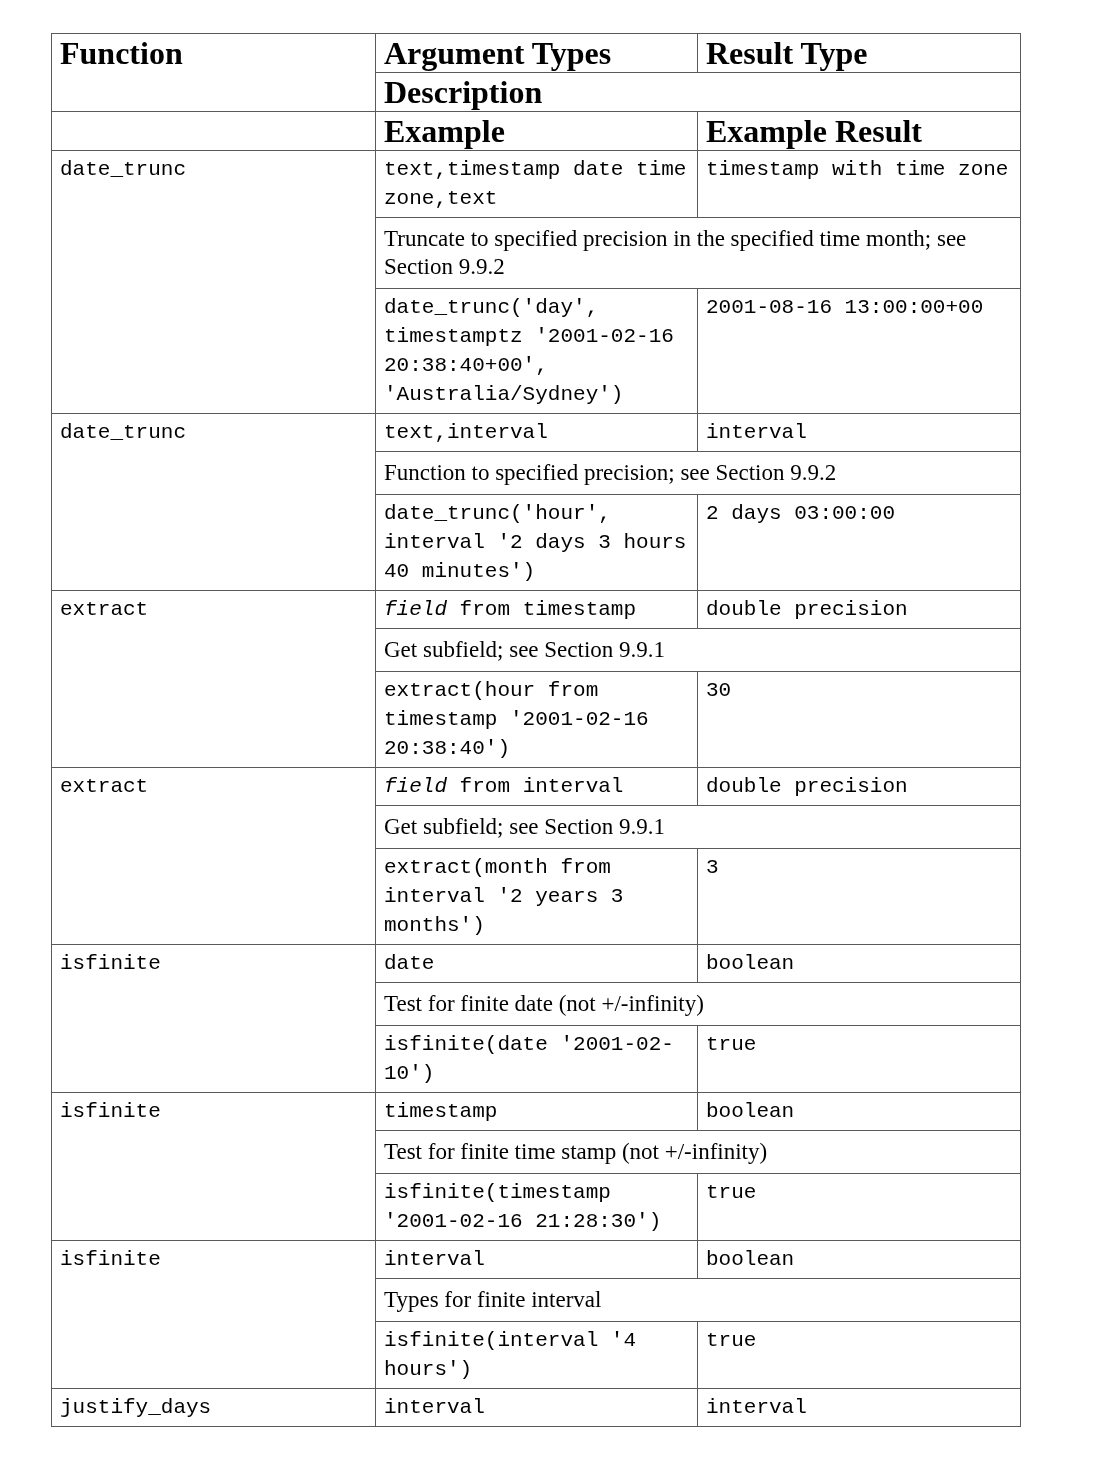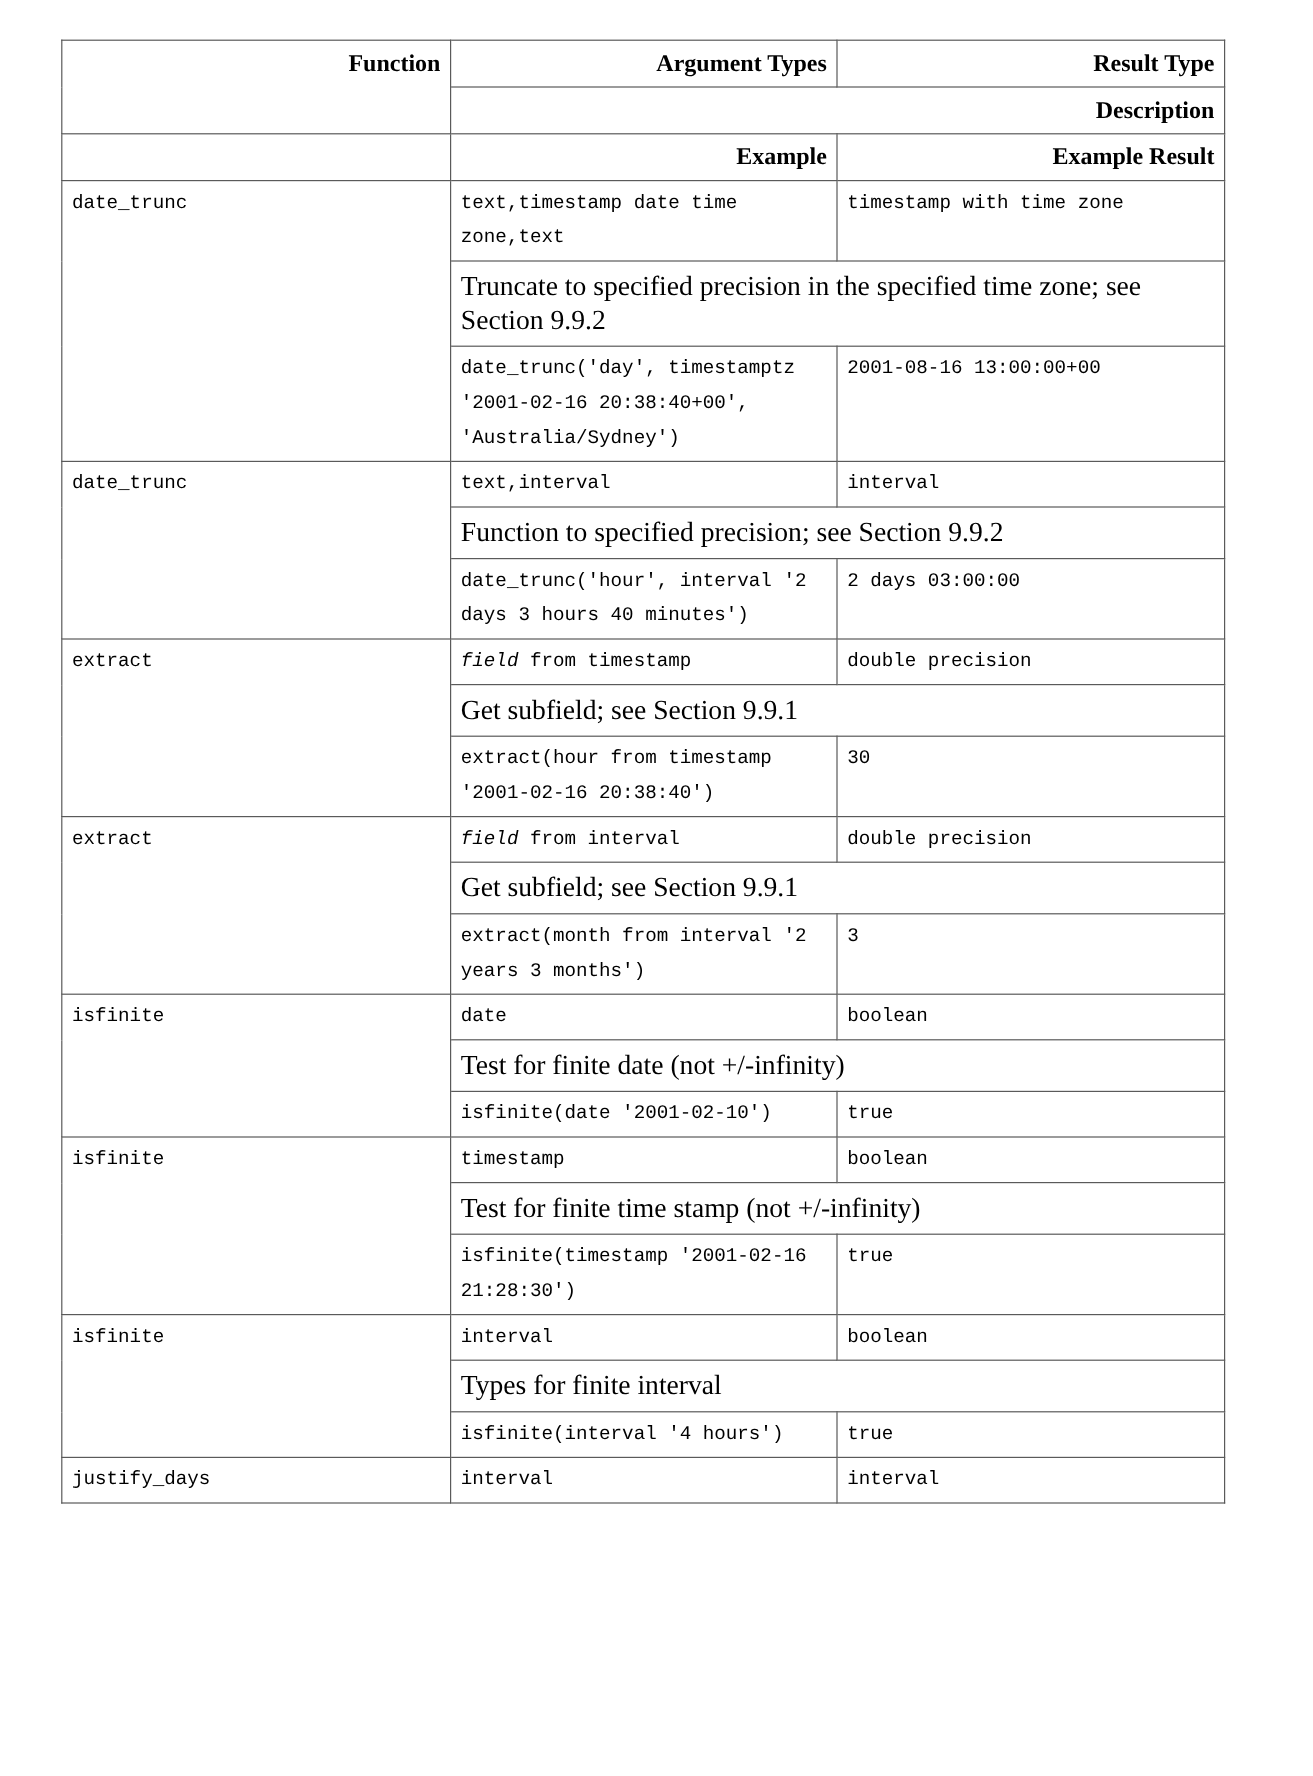--- a/index.html
+++ b/index.html
@@ -23,29 +23,29 @@
     width: 969px;
   }
   .func-table th,
   .func-table td {
     border: 1.5px solid #5a5a5a;
     vertical-align: top;
     overflow: hidden;
   }
   .func-table th {
     font-family: "Liberation Serif", serif;
-    font-size: 20px;
+    font-size: 32px;
     line-height: 28px;
     font-weight: bold;
-    text-align: right;
+    text-align: left;
     padding: 5px 8px;
   }
   td.cell-code {
     font-family: "Liberation Mono", monospace;
-    font-size: 16px;
+    font-size: 21px;
     line-height: 29px;
     padding: 4px 8px;
     word-wrap: break-word;
   }
   td.cell-desc {
     font-family: "Liberation Serif", serif;
     font-size: 23px;
     line-height: 28px;
     padding: 7px 8px;
   }
@@ -80,21 +80,21 @@
       </tr>
     </thead>
 
     <tbody>
       <tr>
         <td rowspan="3" class="cell-code">date_trunc</td>
         <td class="cell-code"><em class="replaceable"></em><span>text,timestamp date time zone,text</span></td>
         <td class="cell-code">timestamp with time zone</td>
       </tr>
       <tr>
-        <td colspan="2" class="cell-desc">Truncate to specified precision in the specified time zone; see Section 9.9.2</td>
+        <td colspan="2" class="cell-desc">Truncate to specified precision in the specified time month; see Section 9.9.2</td>
       </tr>
       <tr>
         <td class="cell-code">date_trunc('day', timestamptz '2001-02-16 20:38:40+00', 'Australia/Sydney')</td>
         <td class="cell-code">2001-08-16 13:00:00+00</td>
       </tr>
     </tbody>
 
     <tbody>
       <tr>
         <td rowspan="3" class="cell-code">date_trunc</td>

